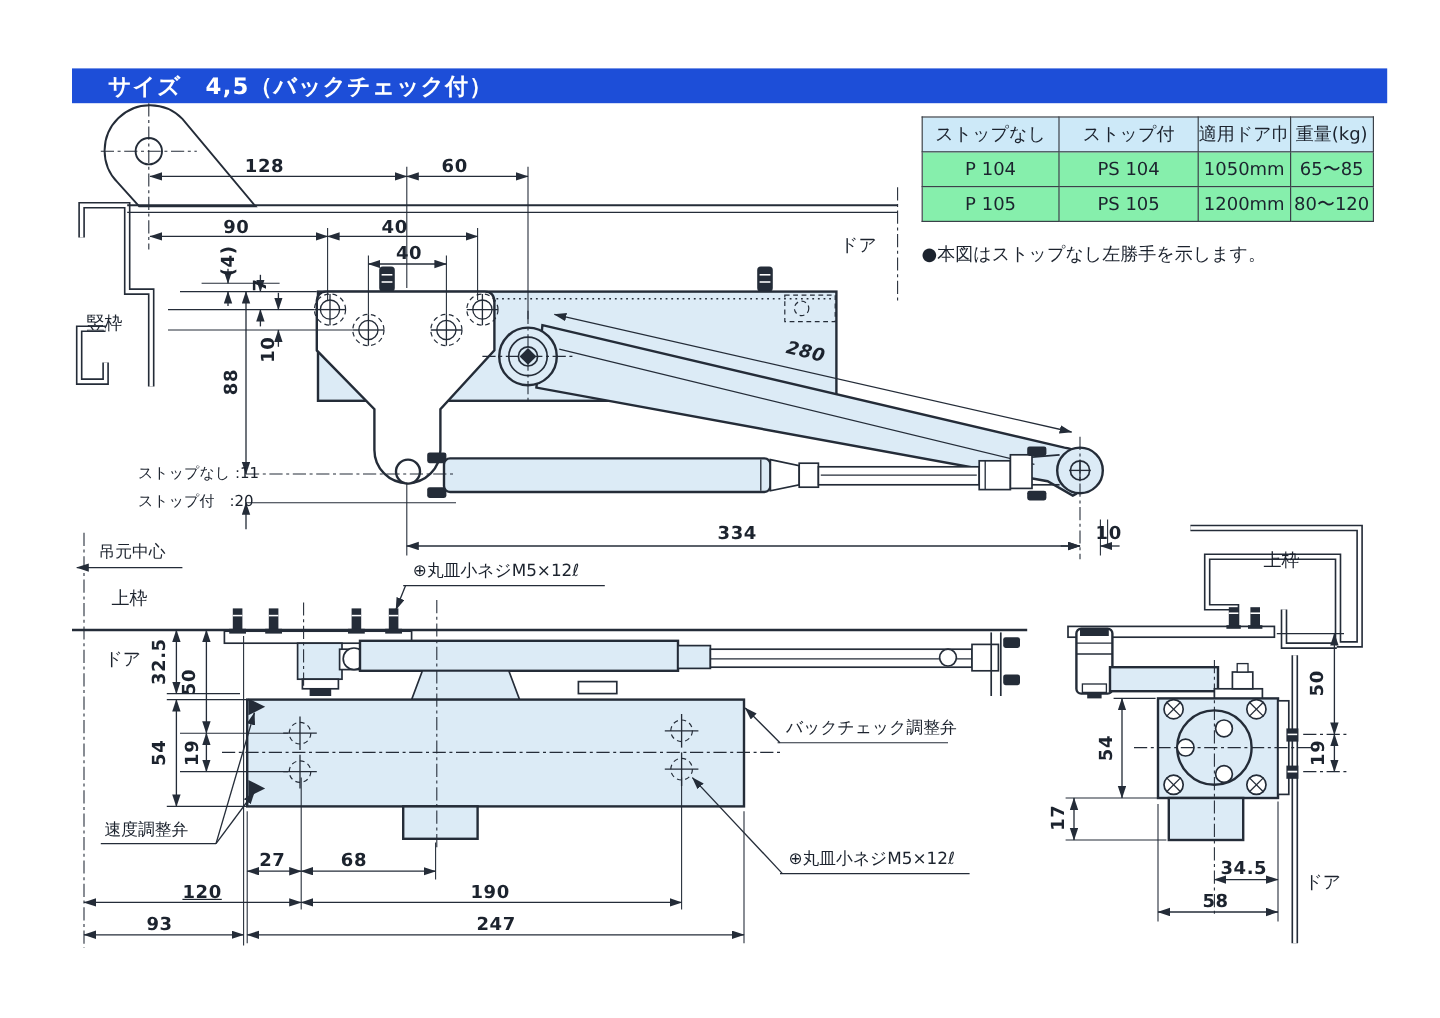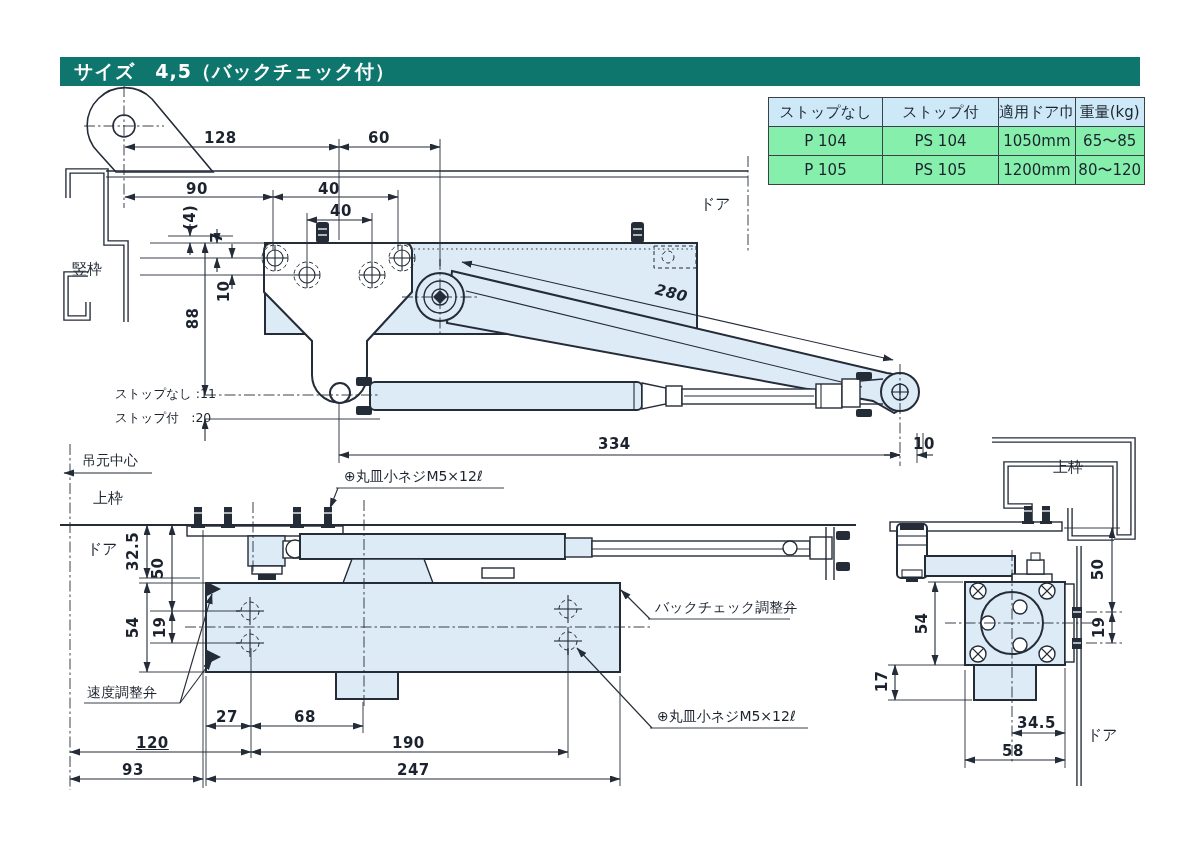--- a/index.html
+++ b/index.html
@@ -1,20 +1,20 @@
 <!DOCTYPE html>
 <html><head>
 <meta charset="utf-8">
 <style>
   html,body{margin:0;padding:0;background:#fff;}
   #page{position:relative;width:1200px;height:848px;background:#fff;overflow:hidden;
         font-family:"DejaVu Sans","Liberation Sans",sans-serif;color:#1c232e;}
   
-  #titlebar{position:absolute;left:60px;top:57px;width:1080px;height:29px;background:#0f766e;
-            display:flex;align-items:center;}
+  #titlebar{position:absolute;left:60px;top:57px;width:1080px;height:29px;background:#1d4ed8;
+            display:flex;align-items:center;padding-left:16px;}
   #titlebar .t{color:#fff;font-size:19px;font-weight:bold;padding-left:14px;letter-spacing:1px;}
   
   #spec{position:absolute;left:768px;top:97px;border-collapse:collapse;table-layout:fixed;}
   #spec th,#spec td{border:1.6px solid #3a4149;text-align:center;font-size:15px;height:28px;
                     padding:0;white-space:nowrap;font-weight:normal;}
   #spec th{background:#cde9f8;}
   #spec td{background:#86efac;}
   
   .note{position:absolute;left:768px;font-size:15px;color:#1c232e;white-space:nowrap;}
   
@@ -73,20 +73,21 @@
       </tr>
       <tr>
         <td>P 105</td>
         <td>PS 105</td>
         <td>1200mm</td>
         <td>80〜120</td>
       </tr>
     </tbody>
   </table>
 
+  <div class="note" style="top:203px;">●本図はストップなし左勝手を示します。</div>
 
   <svg width="1200" height="848" style="position:absolute;left:0;top:0;">
     <defs>
       <marker id="ah" markerWidth="11" markerHeight="8" refX="10" refY="3.5" orient="auto-start-reverse" markerUnits="userSpaceOnUse">
         <path d="M0,0 L10.5,3.5 L0,7 Z" fill="#242c38"></path>
       </marker>
     </defs>
 
     <g>
 
@@ -409,22 +410,22 @@
   <div class="lb" style="left:87px;top:540px;font-size:15px;">ドア</div>
   <div class="lb" style="left:344px;top:468px;font-size:14px;">⊕丸皿小ネジM5×12ℓ</div>
   <div class="lb" style="left:655px;top:599px;font-size:14px;">バックチェック調整弁</div>
   <div class="lb" style="left:657px;top:708px;font-size:14px;">⊕丸皿小ネジM5×12ℓ</div>
   <div class="lb" style="left:87px;top:684px;font-size:14px;">速度調整弁</div>
   <div class="lb dm vr" style="left:111px;top:542px;width:44px;">32.5</div>
   <div class="lb dm vr" style="left:136px;top:559px;width:44px;">50</div>
   <div class="lb dm vr" style="left:111px;top:618px;width:44px;">54</div>
   <div class="lb dm vr" style="left:138px;top:618px;width:44px;">19</div>
   <div class="lb dm" style="left:216px;top:708px;">27</div>
-  <div class="lb dm" style="left:294px;top:708px;">68</div>
-  <div class="lb dm" style="left:136px;top:734px;text-decoration:underline;">120</div>
+  <div class="lb dm" style="left:284px;top:708px;">68</div>
+  <div class="lb dm" style="left:152px;top:734px;text-decoration:underline;">120</div>
   <div class="lb dm" style="left:392px;top:734px;">190</div>
   <div class="lb dm" style="left:122px;top:761px;">93</div>
   <div class="lb dm" style="left:397px;top:761px;">247</div>
 
   <div class="lb" style="left:1053px;top:458px;font-size:15px;">上枠</div>
   <div class="lb" style="left:1087px;top:726px;font-size:15px;">ドア</div>
   <div class="lb dm vr" style="left:1076px;top:560px;width:44px;">50</div>
   <div class="lb dm vr" style="left:1077px;top:618px;width:44px;">19</div>
   <div class="lb dm vr" style="left:900px;top:614px;width:44px;">54</div>
   <div class="lb dm vr" style="left:860px;top:672px;width:44px;">17</div>

